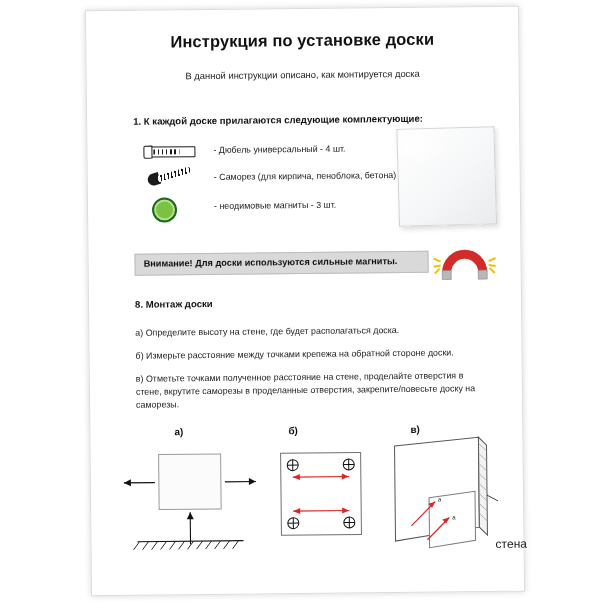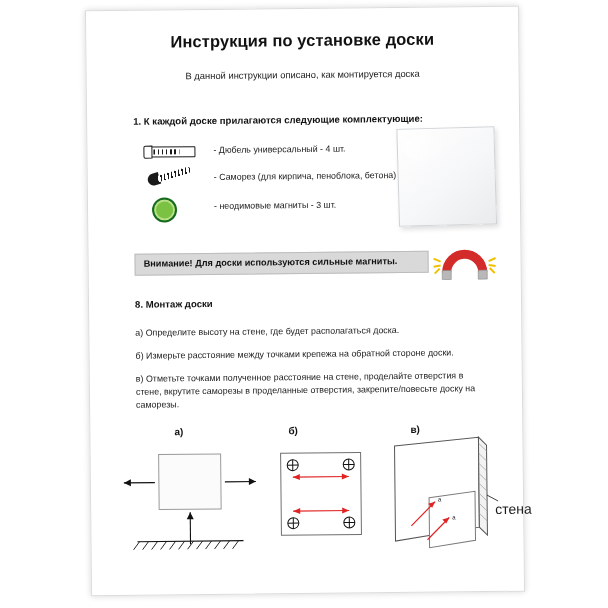--- a/index.html
+++ b/index.html
@@ -201,22 +201,23 @@
   }
   
   .fig-label {
     position: absolute;
     font-size: 10px;
     font-weight: bold;
     color: #111111;
   }
   .txt-wall {
     position: absolute;
-    font-size: 14px;
+    font-size: 12px;
     color: #1a1a1a;
+    margin-top: 36px;
   }
   svg { display: block; overflow: visible; }
 </style>
 </head>
 <body>
 
 <div id="page">
 
   <div id="sheet">
 

